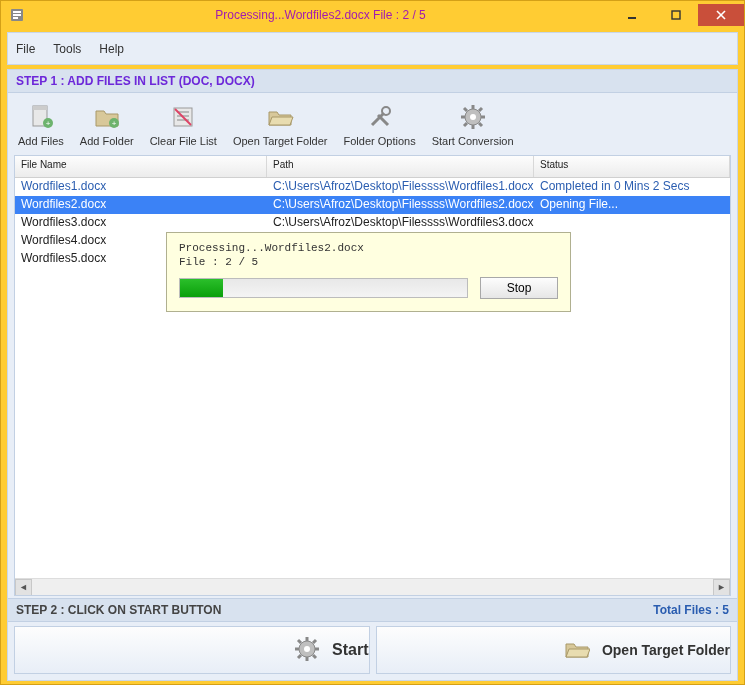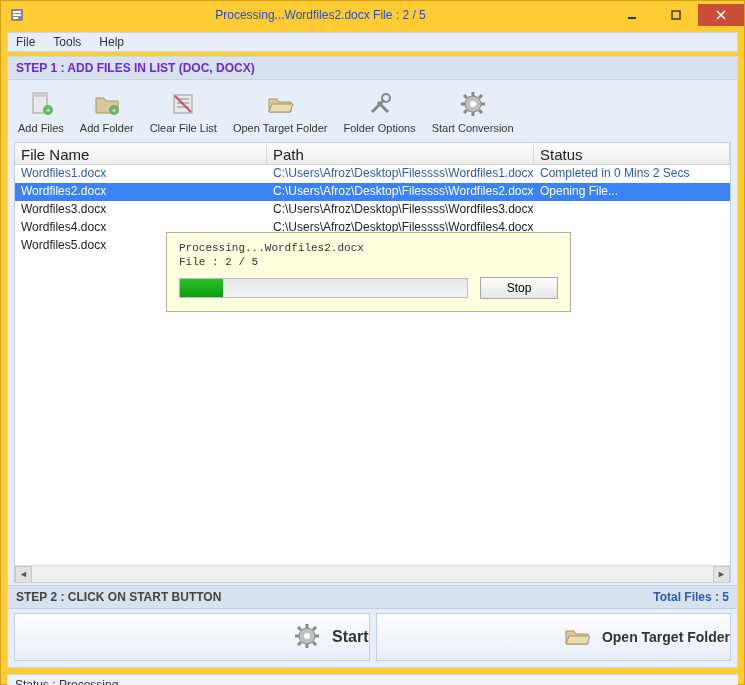--- a/index.html
+++ b/index.html
@@ -1,42 +1,42 @@
 <!DOCTYPE html>
 <html><head>
 <meta charset="utf-8">
 <style>
 * { box-sizing: border-box; margin: 0; padding: 0; }
 body { font-family: "Segoe UI", Tahoma, sans-serif; font-size: 12px; background: #fff; width: 745px; height: 685px; overflow: hidden; }
 
 .window { width: 745px; height: 685px; border: 1px solid #d4a017; background: #ffcc33; position: relative; }
 .titlebar { height: 28px; display: flex; align-items: center; padding: 0 0 0 8px; background: #ffcc33; }
 .titlebar .app-icon { width: 16px; height: 16px; margin-right: 6px; }
-.titlebar .title { flex: 1; text-align: center; font-size: 12px; color: #1d4ed8; }
+.titlebar .title { flex: 1; text-align: center; font-size: 12px; color: #a21caf; }
 .winbtns { display: flex; height: 22px; }
 .winbtn { width: 44px; height: 22px; display: flex; align-items: center; justify-content: center; font-size: 13px; color: #333; }
 .winbtn.close { background: #c94f3a; color: #fff; width: 46px; }
 
-.menubar { height: 20px; background: #e8eef7; border: 1px solid #c9d6e8; margin: 3px 6px 0 6px; display: flex; align-items: center; padding: 0 8px; gap: 18px; font-size: 12px; color: #333; }
+.menubar { height: 33px; background: #e8eef7; border: 1px solid #c9d6e8; margin: 3px 6px 0 6px; display: flex; align-items: center; padding: 0 8px; gap: 18px; font-size: 12px; color: #333; }
 .menubar span { cursor: default; }
 
 .content { margin: 4px 6px 6px 6px; background: #e8eef7; border: 1px solid #c9d6e8; height: 612px; position: relative; display: flex; flex-direction: column; }
 
 .step-header { background: #d8e2ef; border-bottom: 1px solid #c2d0e3; padding: 4px 8px; font-weight: bold; font-size: 12px; color: #6d28d9; }
 .step-header2 { background: #d8e2ef; border-top: 1px solid #c2d0e3; border-bottom: 1px solid #c2d0e3; padding: 4px 8px; font-weight: bold; font-size: 12px; color: #444; display: flex; justify-content: space-between; }
 .total-files { color: #2a5db0; font-weight: bold; }
 
 .toolbar { display: flex; padding: 4px 2px; gap: 0; }
 .tbtn { display: flex; flex-direction: column; align-items: center; justify-content: flex-start; padding: 4px 8px 2px 8px; min-width: 60px; cursor: default; }
 .tbtn .ico { width: 32px; height: 32px; margin-bottom: 2px; display: flex; align-items: center; justify-content: center; }
 .tbtn .lbl { font-size: 11px; color: #333; white-space: nowrap; }
 
 .listwrap { margin: 2px 6px; background: #fff; border: 1px solid #c2d0e3; flex: 1; display: flex; flex-direction: column; overflow: hidden; }
 .listhdr { display: flex; background: linear-gradient(#fdfdfd,#ececec); border-bottom: 1px solid #d0d0d0; height: 22px; }
-.listhdr div { padding: 3px 6px; border-right: 1px solid #d8d8d8; font-size: 15px; color: #222; }
+.listhdr div { padding: 3px 6px; border-right: 1px solid #d8d8d8; font-size: 10px; color: #222; }
 .col-fn { width: 252px; }
 .col-pa { width: 267px; }
 .col-st { flex: 1; }
 .rows { flex: 1; overflow: hidden; position: relative; }
 .row { display: flex; height: 18px; font-size: 12px; }
 .row div { padding: 1px 6px; white-space: nowrap; overflow: hidden; }
 .row.completed { color: #2a5db0; }
 .row.selected { background: #3b82f6; color: #fff; }
 .row.normal { color: #222; }
 

